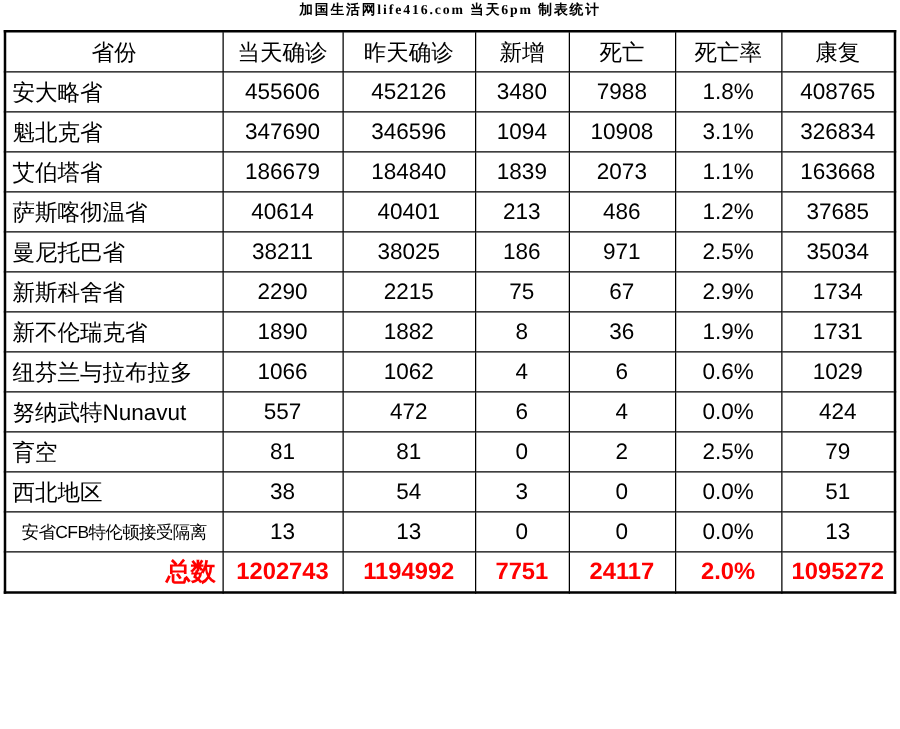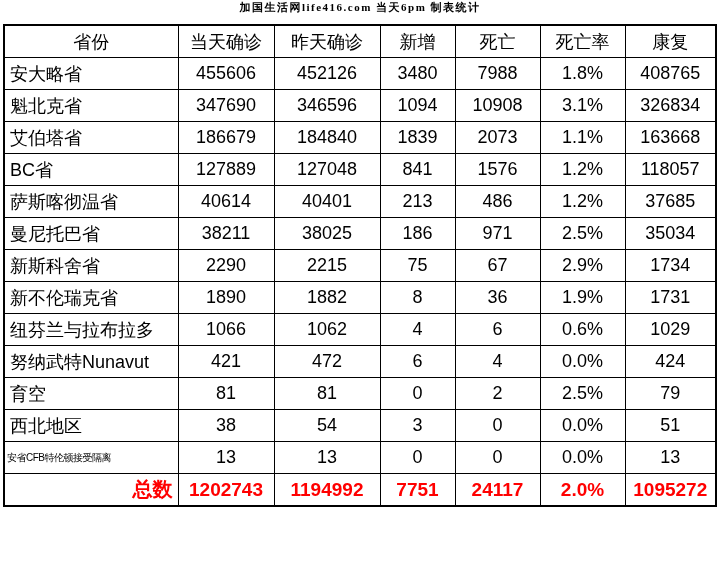--- a/index.html
+++ b/index.html
@@ -38,21 +38,21 @@
     border: 1px solid #000;
     height: 31px;
     padding: 0 2px;
     font-size: 18px;
     text-align: center;
     white-space: nowrap;
     overflow: hidden;
   }
   th { font-weight: normal; }
   td.prov { text-align: left; padding-left: 5px; }
-  tr.small-prov td.prov { font-size: 10px; padding-left: 2px; letter-spacing: -0.5px; }
+  tr.small-prov td.prov { font-size: 14px; padding-left: 2px; letter-spacing: -0.5px; text-align: center; }
   tr.total-row td { color: #ff0000; font-weight: bold; font-size: 19px; }
   tr.total-row td.prov { text-align: right; padding-right: 5px; font-size: 20px; }
 </style>
 </head>
 <body>
 
 <div class="page-header">
   <div class="subtitle">加国生活网life416.com 当天6pm 制表统计</div>
 </div>
 
@@ -99,29 +99,20 @@
     <tr>
       <td class="prov">艾伯塔省</td>
       <td>186679</td>
       <td>184840</td>
       <td>1839</td>
       <td>2073</td>
       <td>1.1%</td>
       <td>163668</td>
     </tr>
     <tr>
-      <td class="prov">BC省</td>
-      <td>127889</td>
-      <td>127048</td>
-      <td>841</td>
-      <td>1576</td>
-      <td>1.2%</td>
-      <td>118057</td>
-    </tr>
-    <tr>
       <td class="prov">萨斯喀彻温省</td>
       <td>40614</td>
       <td>40401</td>
       <td>213</td>
       <td>486</td>
       <td>1.2%</td>
       <td>37685</td>
     </tr>
     <tr>
       <td class="prov">曼尼托巴省</td>
@@ -154,21 +145,21 @@
       <td class="prov">纽芬兰与拉布拉多</td>
       <td>1066</td>
       <td>1062</td>
       <td>4</td>
       <td>6</td>
       <td>0.6%</td>
       <td>1029</td>
     </tr>
     <tr>
       <td class="prov">努纳武特Nunavut</td>
-      <td>421</td>
+      <td>557</td>
       <td>472</td>
       <td>6</td>
       <td>4</td>
       <td>0.0%</td>
       <td>424</td>
     </tr>
     <tr>
       <td class="prov">育空</td>
       <td>81</td>
       <td>81</td>

